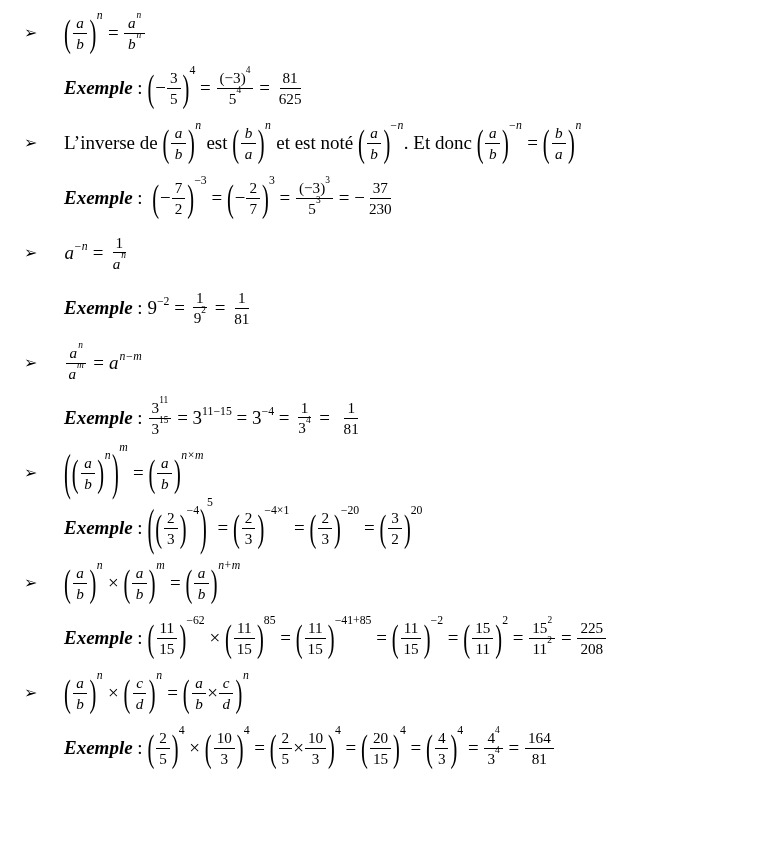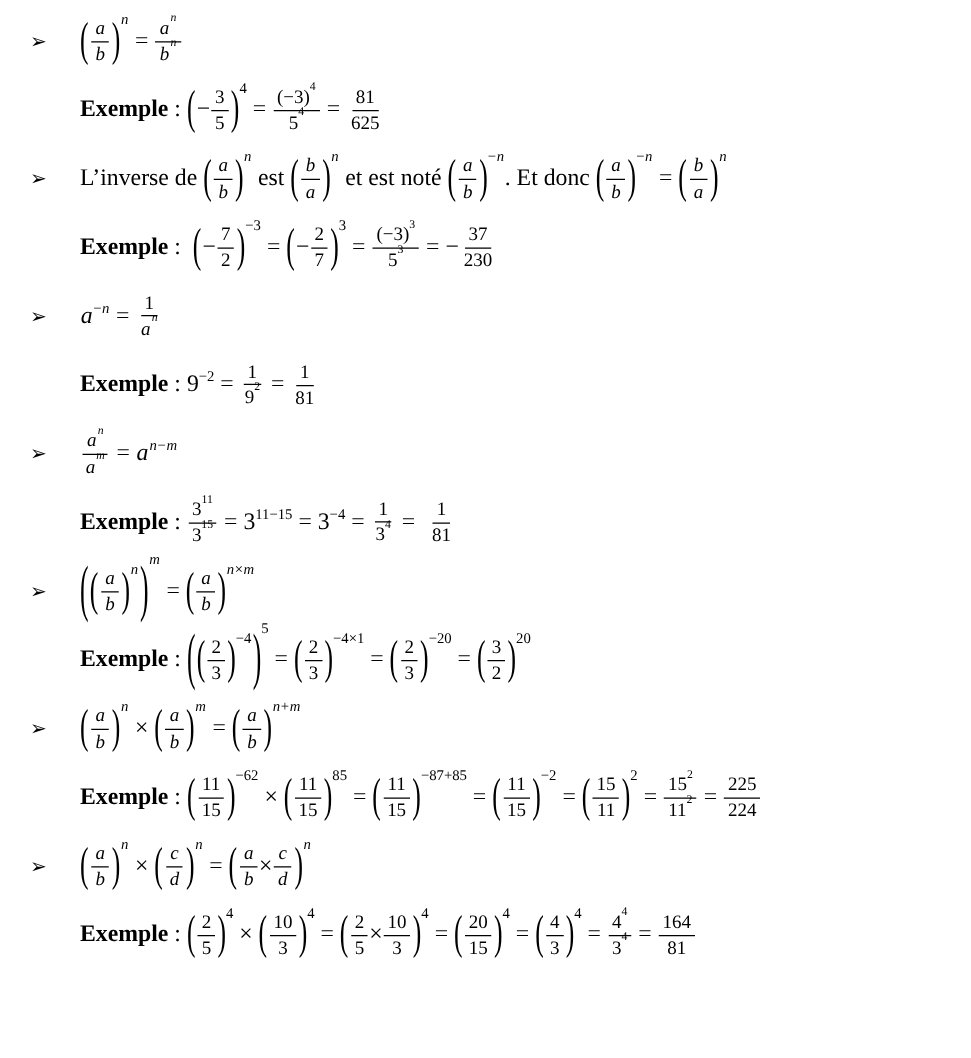--- a/index.html
+++ b/index.html
@@ -9,21 +9,21 @@
     padding: 6px 6px 6px 24px; font-size: 19px; overflow: hidden;
   }
   .rule { margin: 0; }
   .rule-row { display: flex; align-items: center; }
   .bullet { width: 40px; flex: none; font-size: 16px; line-height: 1;
             font-family: "DejaVu Sans", sans-serif; }
   .math-line { display: flex; align-items: center; flex-wrap: nowrap; min-height: 54px; }
   .formula { flex: 1; }
   .example { margin-left: 40px; min-height: 56px; }
   .mtext, .mchar { white-space: pre; }
-  .mbold { font-weight: bold; white-space: pre; }
+  .mbold { font-weight: bold; white-space: pre; font-style: italic; }
   .mvar { font-style: italic; padding: 0 0.5px; }
   .frac { display: inline-flex; flex-direction: column; align-items: center;
           font-size: 0.8em; line-height: 1.12; margin: 0 1px; vertical-align: middle; }
   .num { display: block; padding: 0 3px 1px; border-bottom: 1.6px solid #000; text-align: center; }
   .den { display: block; padding: 1px 3px 0; text-align: center; }
   .paren { display: inline-flex; align-items: center; }
   .pcontent { display: inline-flex; align-items: center; padding: 0 1px; }
   .pglyph { display: inline-block; transform-origin: center; font-size: 1.08em; }
   .pglyph.s1 { transform: scaleY(1.85); }
   .pglyph.s2 { transform: scaleY(2.45); }
@@ -429,21 +429,21 @@
         <span class="paren">
           <span class="pglyph s1">(</span>
           <span class="pcontent">
             <span class="frac">
               <span class="num"><span class="mchar">11</span></span>
               <span class="den"><span class="mchar">15</span></span>
             </span>
           </span>
           <span class="pglyph s1">)</span>
         </span>
-        <sup class="sup hi1"><span class="mchar">−87+85</span></sup>
+        <sup class="sup hi1"><span class="mchar">−41+85</span></sup>
         <span class="mchar"> = </span>
         <span class="paren">
           <span class="pglyph s1">(</span>
           <span class="pcontent">
             <span class="frac">
               <span class="num"><span class="mchar">11</span></span>
               <span class="den"><span class="mchar">15</span></span>
             </span>
           </span>
           <span class="pglyph s1">)</span>
@@ -462,21 +462,21 @@
         </span>
         <sup class="sup hi1"><span class="mchar">2</span></sup>
         <span class="mchar"> = </span>
         <span class="frac">
           <span class="num"><span class="mchar">15</span><sup class="sup"><span class="mchar">2</span></sup></span>
           <span class="den"><span class="mchar">11</span><sup class="sup"><span class="mchar">2</span></sup></span>
         </span>
         <span class="mchar"> = </span>
         <span class="frac">
           <span class="num"><span class="mchar">225</span></span>
-          <span class="den"><span class="mchar">224</span></span>
+          <span class="den"><span class="mchar">208</span></span>
         </span>
       </div>
   </section>
 
   <section class="rule">
     <div class="rule-row">
       <span class="bullet">➢</span>
       <div class="math-line formula">
           <span class="paren">
             <span class="pglyph s1">(</span>

